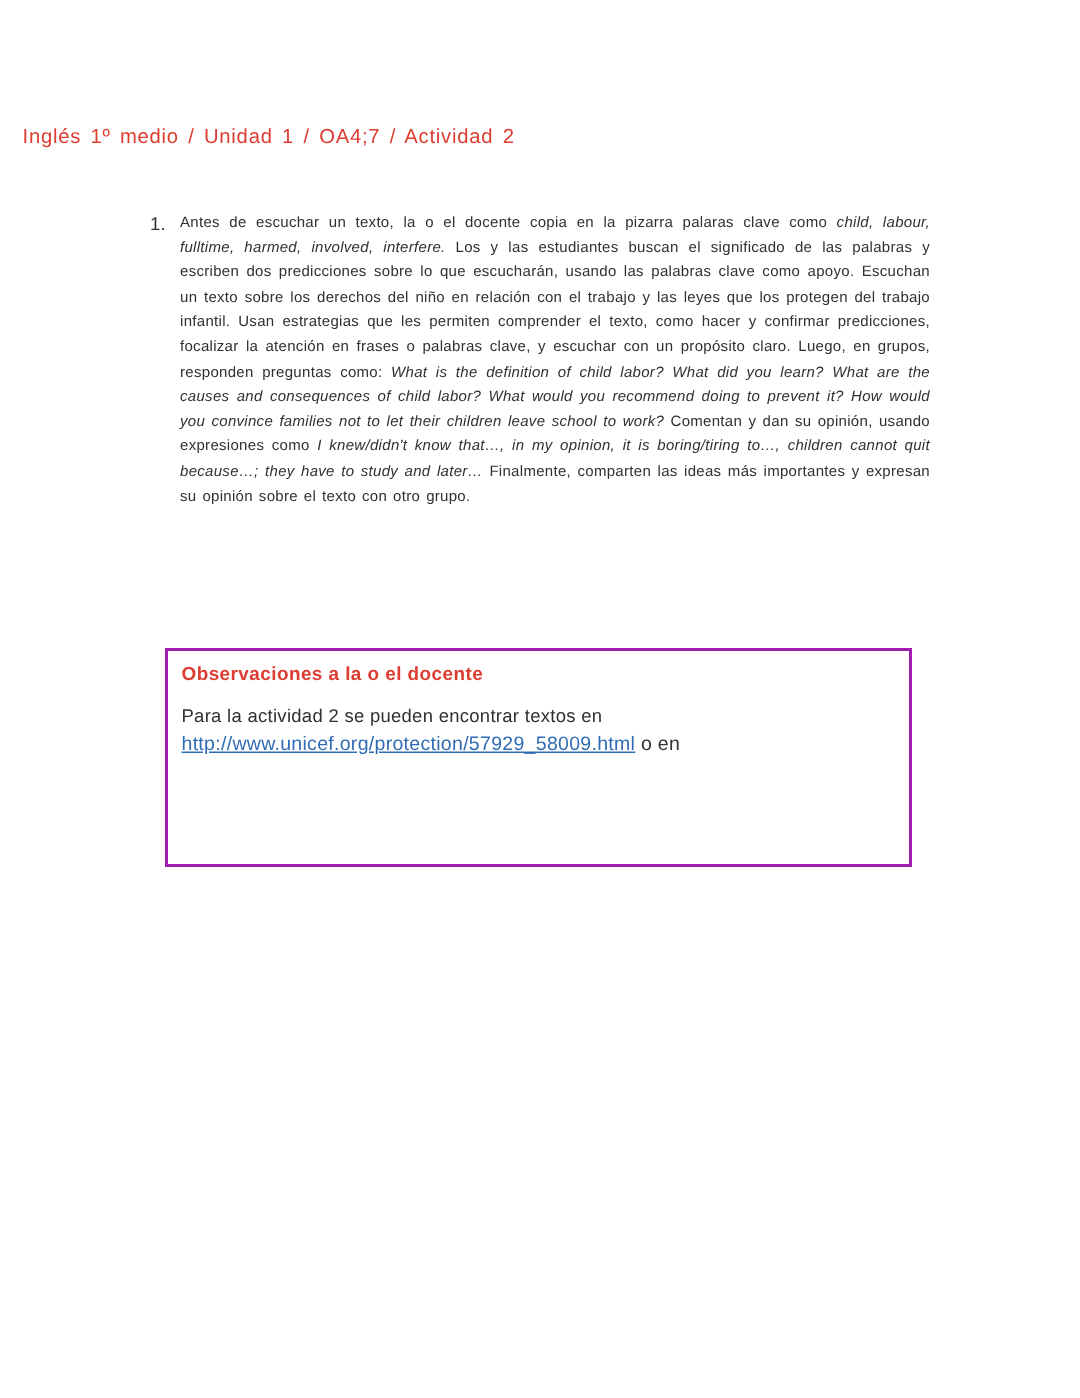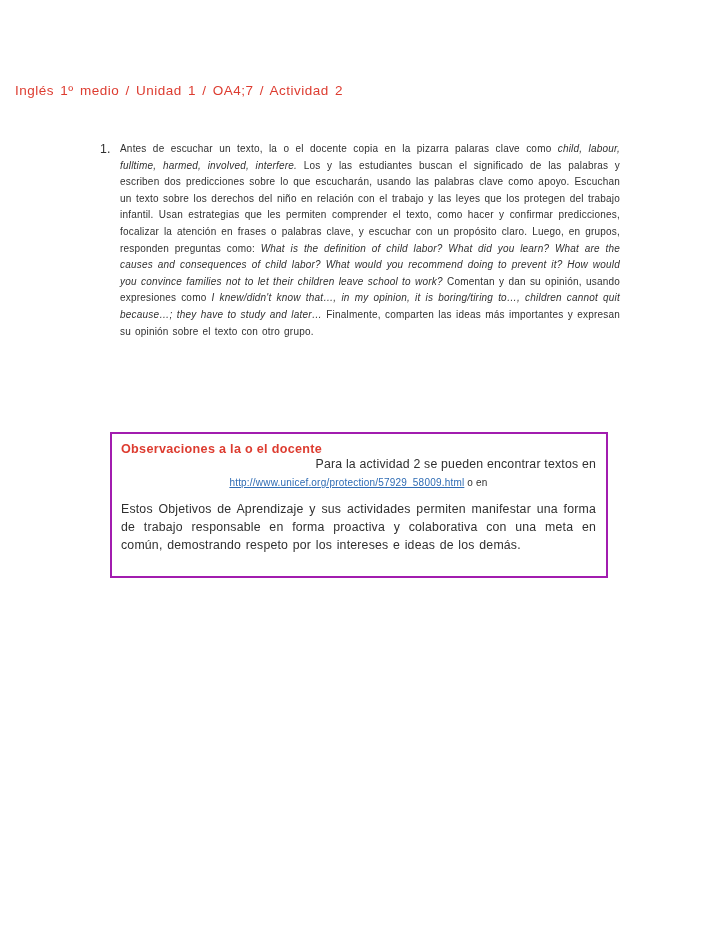--- a/index.html
+++ b/index.html
@@ -66,29 +66,28 @@
   .note-title {
     color: #dd3c30;
     font-weight: bold;
     font-size: 12.6px;
     letter-spacing: 0.3px;
     margin: 2px 0 0 0;
   }
   .note-intro {
     font-size: 12.3px;
     letter-spacing: 0.2px;
+    margin-top: 13px;
     line-height: 17px;
-    text-align: right;
   }
   .note-linkline {
-    font-size: 10px;
+    font-size: 13px;
     letter-spacing: 0.2px;
     line-height: 20px;
     white-space: nowrap;
-    text-align: center;
   }
   a.doc-link {
     color: #2f6cb4;
     text-decoration: underline;
     cursor: pointer;
   }
   .note-body {
     font-size: 12.3px;
     line-height: 18px;
     text-align: justify;
@@ -108,16 +107,15 @@
     <div class="activity-num">1.</div>
     <div class="activity-text"><span>Antes de escuchar un texto, la o el docente copia en la pizarra palaras clave como </span><span class="it">child, labour, fulltime, harmed, involved, interfere.</span><span> Los y las estudiantes buscan el significado de las palabras y escriben dos predicciones sobre lo que escucharán, usando las palabras clave como apoyo. Escuchan un texto sobre los derechos del niño en relación con el trabajo y las leyes que los protegen del trabajo infantil. Usan estrategias que les permiten comprender el texto, como hacer y confirmar predicciones, focalizar la atención en frases o palabras clave, y escuchar con un propósito claro. Luego, en grupos, responden preguntas como: </span><span class="it">What is the definition of child labor? What did you learn? What are the causes and consequences of child labor? What would you recommend doing to prevent it? How would you convince families not to let their children leave school to work?</span><span> Comentan y dan su opinión, usando expresiones como </span><span class="it">I knew/didn't know that…, in my opinion, it is boring/tiring to…, children cannot quit because…; they have to study and later…</span><span> Finalmente, comparten las ideas más importantes y expresan su opinión sobre el texto con otro grupo.</span></div>
   </div>
 
   <div class="note-box">
     <div class="note-title">Observaciones a la o el docente</div>
     <div class="note-intro">Para la actividad 2 se pueden encontrar textos en</div>
     <div class="note-linkline">
       <a class="doc-link">http://www.unicef.org/protection/57929_58009.html</a><span> o en</span>
     </div>
-    <div class="note-body">Estos Objetivos de Aprendizaje y sus actividades permiten manifestar una forma de trabajo responsable en forma proactiva y colaborativa con una meta en común, demostrando respeto por los intereses e ideas de los demás.</div>
   </div>
 
 </div>
 
 </body></html>

